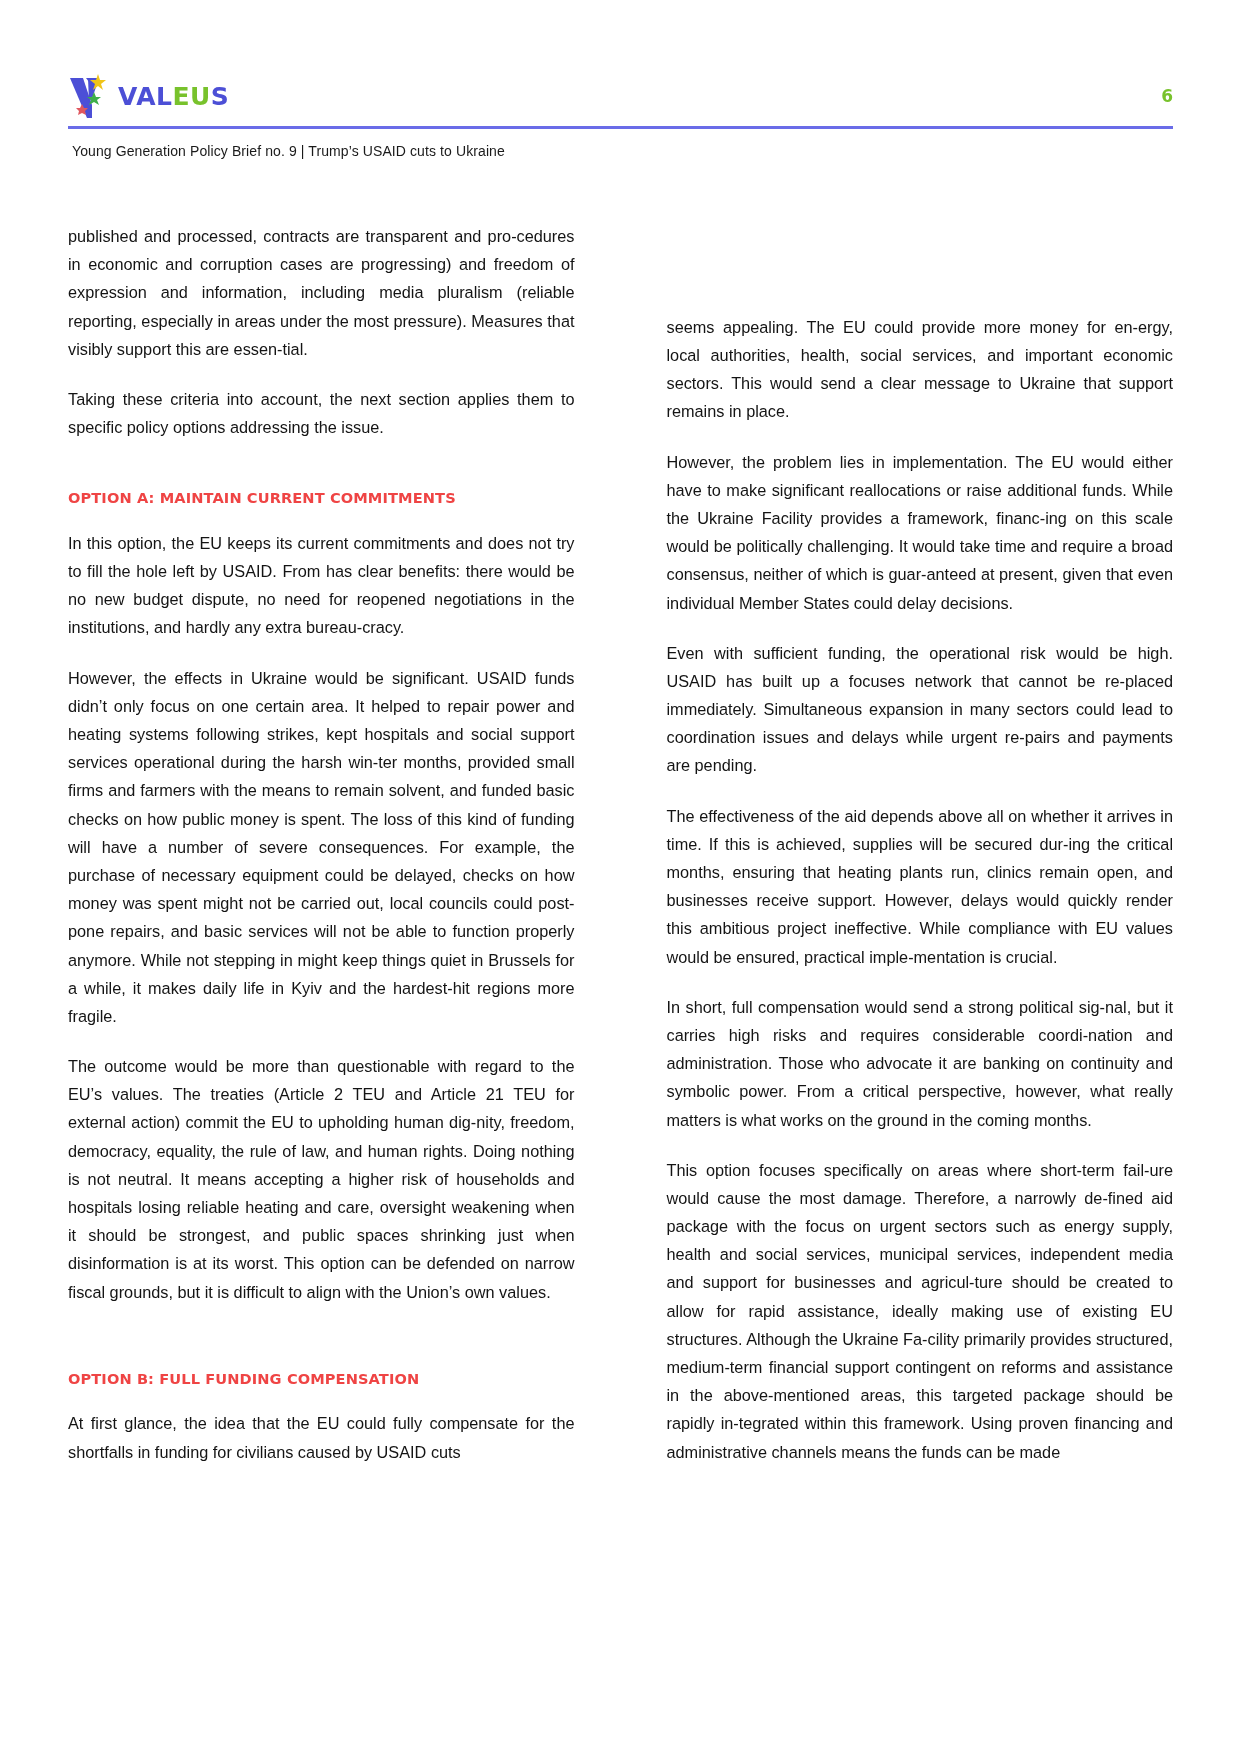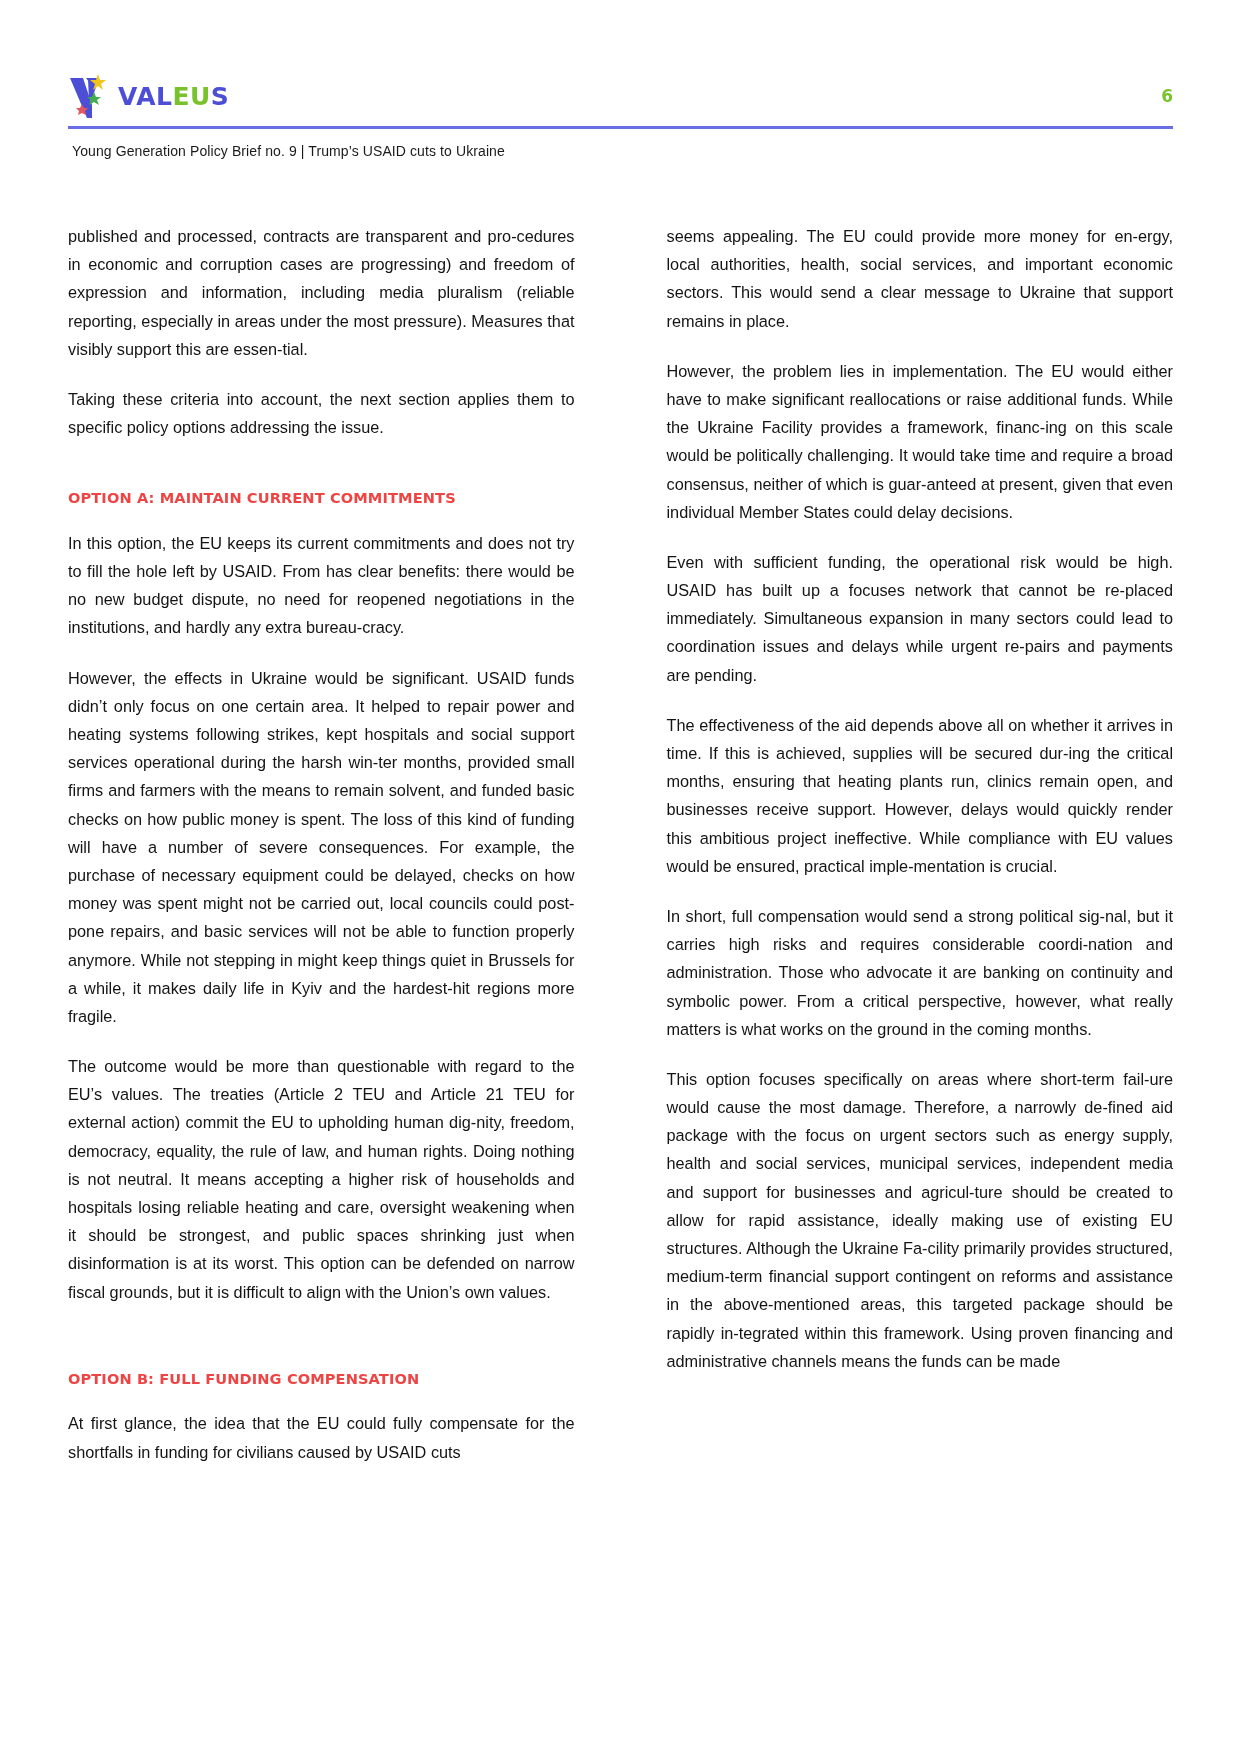--- a/index.html
+++ b/index.html
@@ -85,20 +85,21 @@
   }
 
   
   .columns {
     position: absolute;
     left: 68px;
     top: 222px;
     width: 1105px;
     display: flex;
     gap: 92px;
+    align-items: flex-end;
   }
   .col {
     width: 522px;
   }
   .col p {
     margin: 0 0 22px 0;
     font-size: 16.3px;
     line-height: 1.73;
     text-align: justify;
     text-justify: inter-word;

